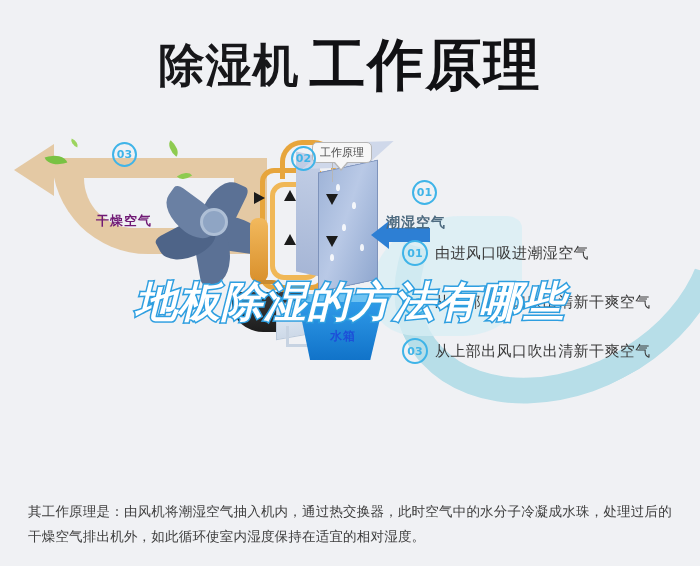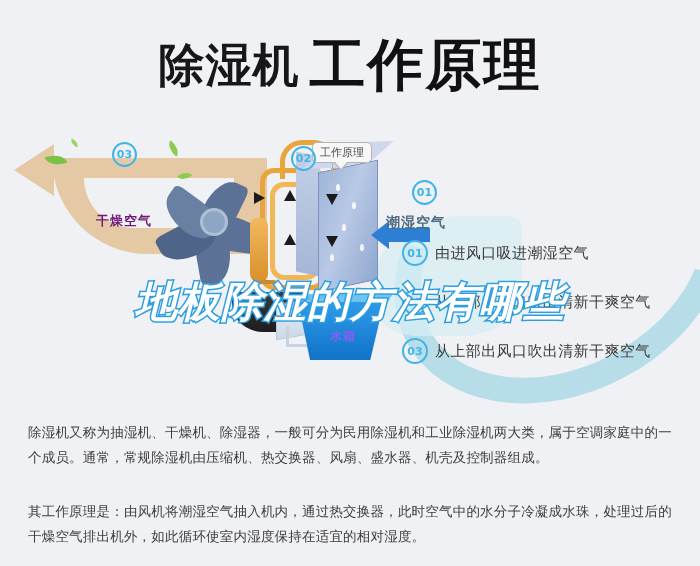--- a/index.html
+++ b/index.html
@@ -182,21 +182,21 @@
   .water-tank{
     position:absolute;left:298px;top:182px;width:86px;height:58px;
     background:linear-gradient(#2f9ae8,#1173c9);
     clip-path:polygon(0 0,100% 0,84% 100%,14% 100%);
   }
   .tank-top{
     position:absolute;left:296px;top:174px;width:92px;height:16px;
     background:#63bff2;transform:skewX(-30deg);opacity:.9;
   }
   .tank-label{
-    position:absolute;left:330px;top:208px;color:#8b5cf6;
+    position:absolute;left:330px;top:208px;color:#1d4ed8;
     font-size:12px;font-weight:bold;letter-spacing:1px;
   }
 
   
   .callout{
     position:absolute;left:312px;top:22px;
     background:#f7f7f7;border:1px solid #b6b6b6;border-radius:5px;
     padding:2px 7px;font-size:11px;color:#4a4a4a;white-space:nowrap;
   }
   .callout:after{
@@ -347,16 +347,15 @@
       <div class="step-text">从上部出风口吹出清新干爽空气</div>
     </div>
     <div class="step-row">
       <div class="step-num">03</div>
       <div class="step-text">从上部出风口吹出清新干爽空气</div>
     </div>
   </div>
 
   <div class="overlay">地板除湿的方法有哪些</div>
 
-  <div class="body-text p1">除湿机又称为抽湿机、干燥机、除湿器，一般可分为民用除湿机和工业除湿机两大类，属于空调家庭中的一个成员。通常，常规除湿机由压缩机、热交换器、风扇、盛水器、机壳及控制器组成。</div>
   <div class="body-text p2">其工作原理是：由风机将潮湿空气抽入机内，通过热交换器，此时空气中的水分子冷凝成水珠，处理过后的干燥空气排出机外，如此循环使室内湿度保持在适宜的相对湿度。</div>
 
 </div>
 
 </body></html>

